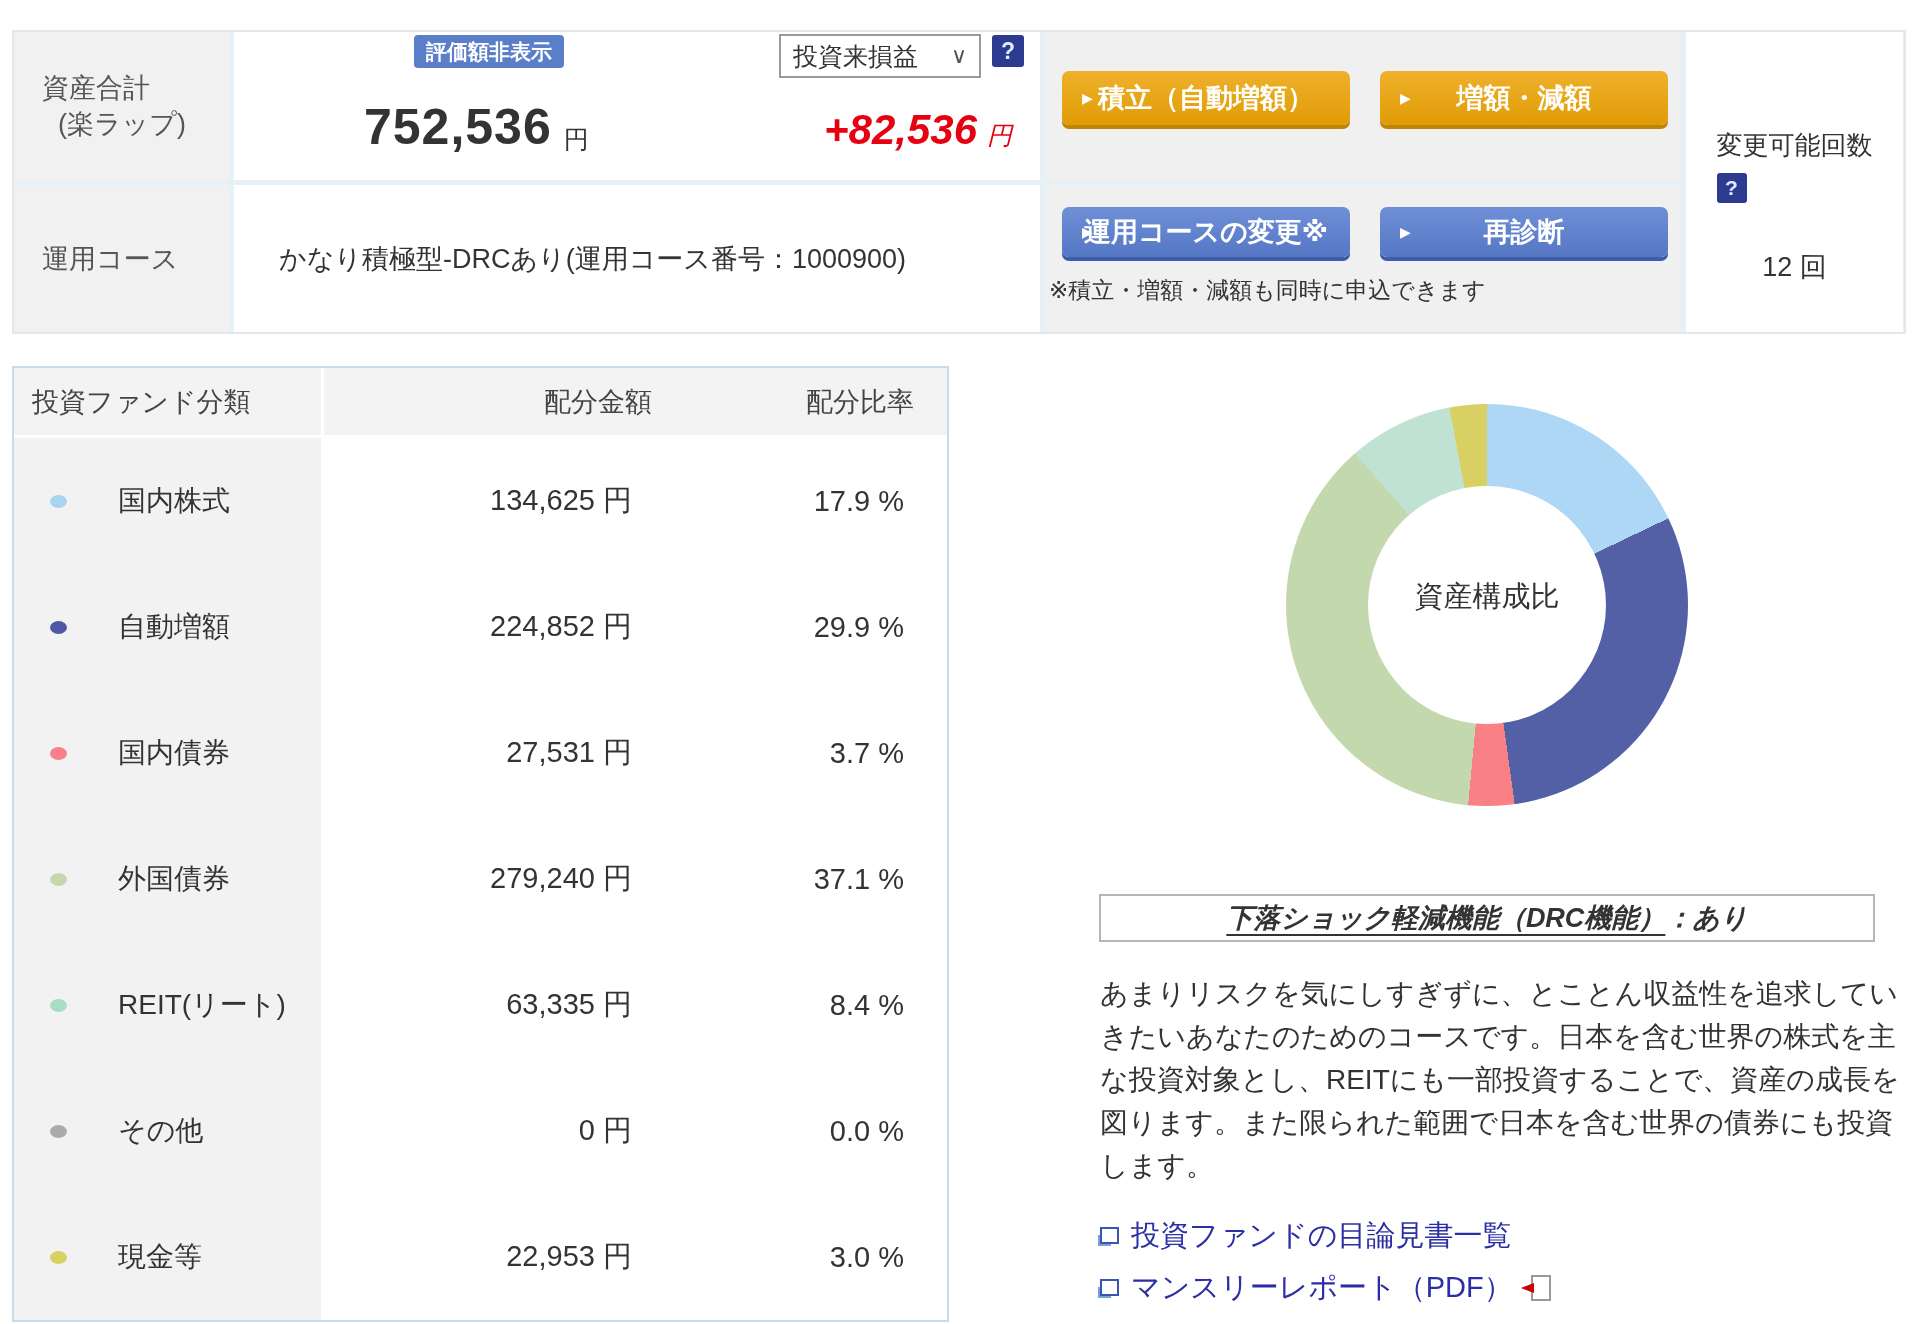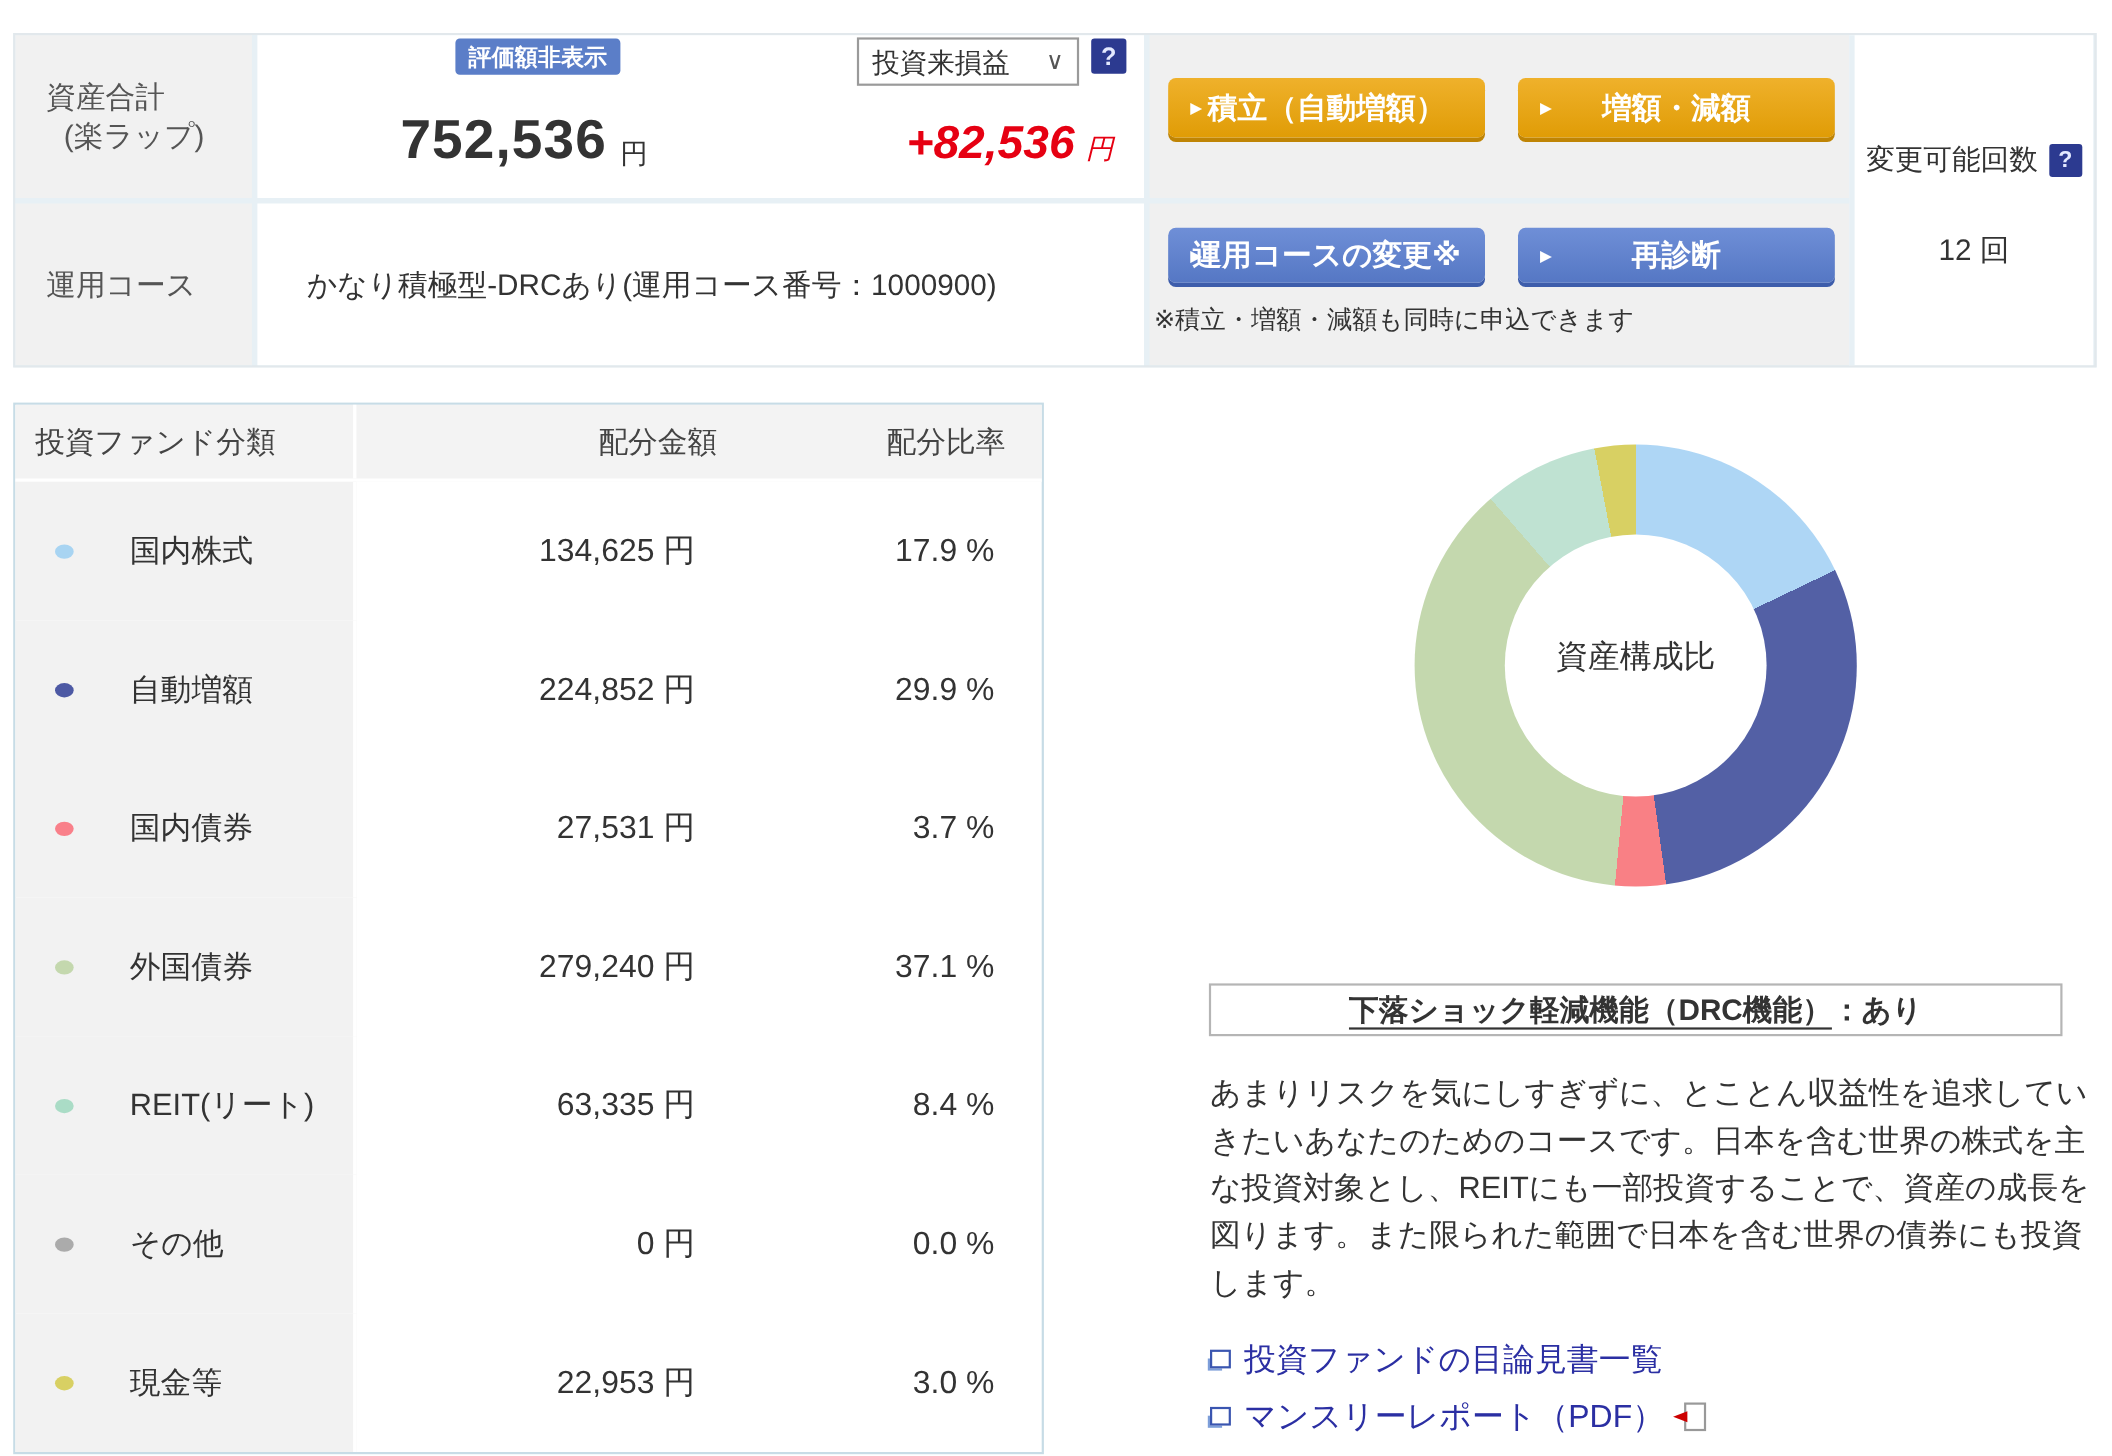--- a/index.html
+++ b/index.html
@@ -44,21 +44,21 @@
   .b-pos1 { left:17px; top:39px; }
   .b-pos2 { left:335px; top:39px; }
   .b-pos3 { left:17px; top:22px; }
   .b-pos4 { left:335px; top:22px; }
   .note { position:absolute; left:4px; top:90px; font-size:23px; color:#333; }
 
   .course-cell { display:flex; align-items:center; padding-left:45px; font-size:27px; color:#333; }
 
   .tp-right { width:222px; border-left:5px solid #e7f0f5; background:#fff; display:flex;
               flex-direction:column; align-items:center; padding-top:96px; }
-  .cc-line1 { display:flex; align-items:center; gap:10px; font-size:26px; color:#333; }
+  .cc-line1 { display:flex; gap:10px; font-size:26px; color:#333;flex-direction:column; }
   .cc-line1 .help { width:30px; height:30px; font-size:21px; }
   .cc-value { margin-top:46px; font-size:27px; color:#333; }
 
   
   .alloc { position:absolute; left:12px; top:366px; width:937px; height:956px;
            border:2px solid #c7dce6; background:#fff; }
   .thead { display:flex; height:70px; background:#f3f3f3; border-bottom:3px solid #fff; }
   .th { display:flex; align-items:center; font-size:27px; color:#444; }
   .th1 { width:310px; padding-left:18px; border-right:3px solid #fff; }
   .th2 { width:350px; justify-content:flex-end; padding-right:22px; }
@@ -75,21 +75,21 @@
   
   .donut-wrap { position:absolute; left:1286px; top:404px; width:402px; height:402px; }
   .donut { position:absolute; inset:0; border-radius:50%; }
   .donut::after { content:""; position:absolute; inset:82px; background:#fff; border-radius:50%; }
   .donut-label { position:absolute; inset:0; display:flex; align-items:center; justify-content:center;
                  font-size:29px; color:#333; transform:translateY(-8px); }
 
   
   .drc-box { position:absolute; left:1099px; top:894px; width:776px; height:48px;
              border:2px solid #b5b5b5; background:#fff; display:flex; align-items:center;
-             justify-content:center; font-size:27px; font-weight:bold; color:#333; }
+             justify-content:center; font-size:27px; font-weight:bold; color:#333;font-style:italic; }
   .drc-underline { text-decoration:underline; text-underline-offset:7px; text-decoration-thickness:2px; }
   .desc { position:absolute; left:1100px; top:972px; width:800px; font-size:28px;
           line-height:43px; color:#333; }
   .links { position:absolute; left:1098px; top:1216px; display:flex; flex-direction:column; gap:12px; }
   .link-row { display:flex; align-items:center; gap:12px; }
   .link { font-size:29px; color:#2b2fa3; text-decoration:none; cursor:pointer; }
   .win-icon { position:relative; width:21px; height:19px; display:inline-block; flex:none; }
   .win-icon::before { content:""; position:absolute; left:0; bottom:0; width:13px; height:11px; background:#7d9ed9; }
   .win-icon::after { content:""; position:absolute; right:0; top:0; width:15px; height:13px;
                      background:#fff; border:2px solid #3a55b0; }

